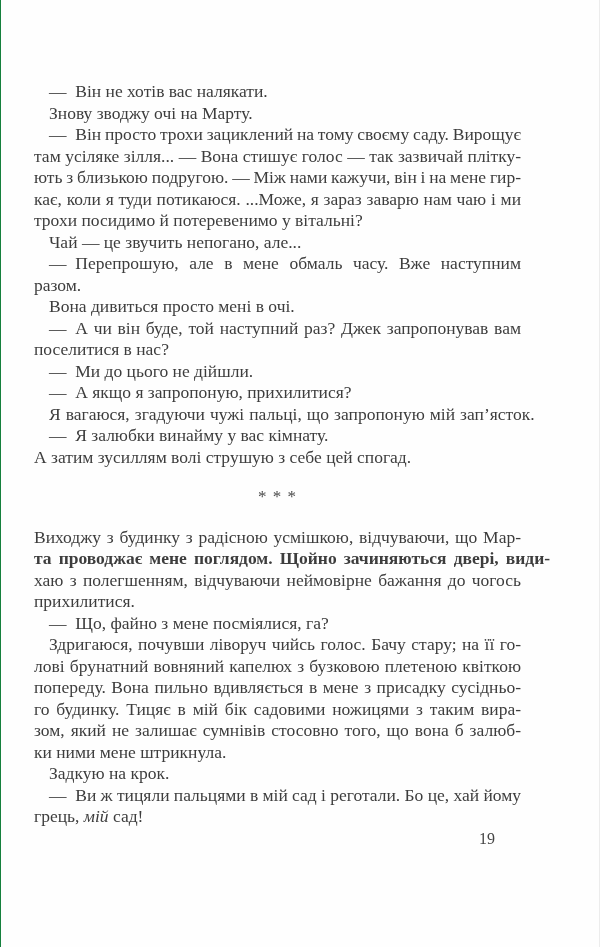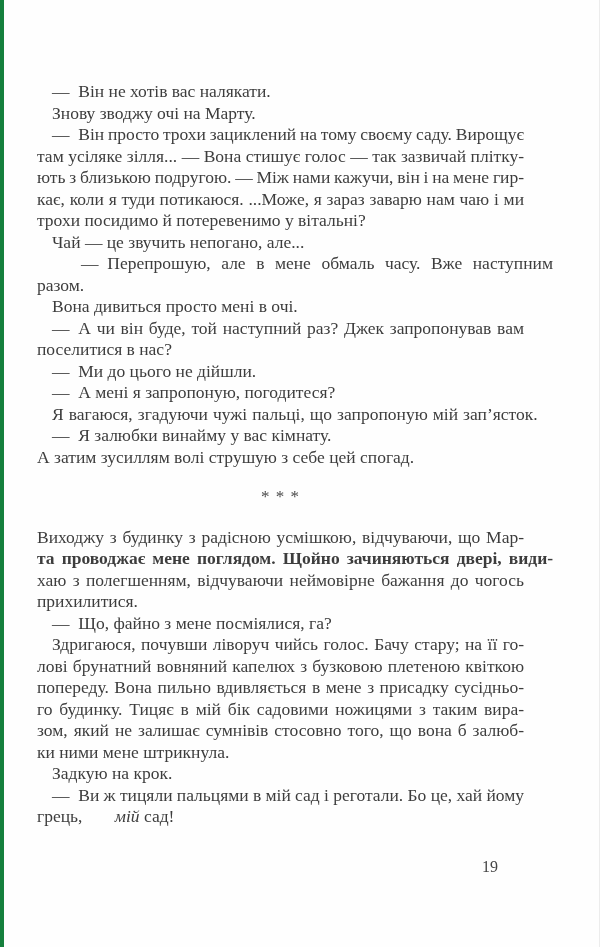--- a/index.html
+++ b/index.html
@@ -6,21 +6,21 @@
     margin: 0;
     padding: 0;
     background: #ffffff;
   }
   .page {
     position: relative;
     width: 600px;
     height: 947px;
     background: #fefefe;
     box-sizing: border-box;
-    border-left: 4px solid #15803d;
+    border-left: 1px solid #15803d;
     border-right: 1px solid #ececec;
     font-family: "Liberation Serif", "DejaVu Serif", serif;
     color: #3d3d3d;
     overflow: hidden;
   }
   .text-block {
     position: absolute;
     left: 33px;
     top: 81px;
     width: 487px;
@@ -37,25 +37,25 @@
   }
   .separator {
     text-align: center;
     font-size: 17px;
     height: 21.5px;
     margin-top: 18px;
     margin-bottom: 19px;
     letter-spacing: 1px;
     color: #4a4a4a;
   }
-  em { font-style: italic; margin-left: 28px; }
+  em { font-style: italic; }
   .page-number {
     position: absolute;
     left: 33px;
-    top: 858px;
+    top: 830px;
     width: 474px;
     text-align: right;
     padding-right: 13px;
     box-sizing: border-box;
     font-size: 16px;
     color: #454545;
   }
 </style>
 </head>
 <body>
@@ -63,27 +63,27 @@
 <div class="page">
   <div class="text-block">
       <div class="line indent"><span class="ln">— Він не хотів вас налякати.</span></div>
       <div class="line indent"><span class="ln">Знову зводжу очі на Марту.</span></div>
       <div class="line indent"><span class="ln" style="word-spacing: -0.628906px;">— Він просто трохи зациклений на тому своєму саду. Вирощує</span></div>
       <div class="line"><span class="ln" style="word-spacing: 0.139063px;">там усіляке зілля... — Вона стишує голос — так зазвичай плітку-</span></div>
       <div class="line"><span class="ln" style="word-spacing: -0.588542px;">ють з близькою подругою. — Між нами кажучи, він і на мене гир-</span></div>
       <div class="line"><span class="ln" style="word-spacing: 0.386719px;">кає, коли я туди потикаюся. ...Може, я зараз заварю нам чаю і ми</span></div>
       <div class="line"><span class="ln">трохи посидимо й потеревенимо у вітальні?</span></div>
       <div class="line indent"><span class="ln">Чай — це звучить непогано, але...</span></div>
-      <div class="line indent"><span class="ln" style="word-spacing: 6.12946px; margin-left: 29px;">— Перепрошую, але в мене обмаль часу. Вже наступним</span></div>
+      <div class="line indent"><span class="ln" style="word-spacing: 6.12946px;">— Перепрошую, але в мене обмаль часу. Вже наступним</span></div>
       <div class="line"><span class="ln">разом.</span></div>
       <div class="line indent"><span class="ln">Вона дивиться просто мені в очі.</span></div>
       <div class="line indent"><span class="ln" style="word-spacing: 1.36979px;">— А чи він буде, той наступний раз? Джек запропонував вам</span></div>
       <div class="line"><span class="ln">поселитися в нас?</span></div>
       <div class="line indent"><span class="ln">— Ми до цього не дійшли.</span></div>
-      <div class="line indent"><span class="ln">— А мені я запропоную, погодитеся?</span></div>
+      <div class="line indent"><span class="ln">— А якщо я запропоную, прихилитися?</span></div>
       <div class="line indent"><span class="ln" style="word-spacing: 0.662109px;">Я вагаюся, згадуючи чужі пальці, що запропоную мій зап’ясток.</span></div>
       <div class="line indent"><span class="ln">— Я залюбки винайму у вас кімнату.</span></div>
       <div class="line"><span class="ln">А затим зусиллям волі струшую з себе цей спогад.</span></div>
       <div class="separator">* * *</div>
       <div class="line"><span class="ln" style="word-spacing: 1.38672px;">Виходжу з будинку з радісною усмішкою, відчуваючи, що Мар-</span></div>
       <div class="line"><span class="ln" style="word-spacing: 2.71429px; font-weight: bold;">та проводжає мене поглядом. Щойно зачиняються двері, види-</span></div>
       <div class="line"><span class="ln" style="word-spacing: 1.94196px;">хаю з полегшенням, відчуваючи неймовірне бажання до чогось</span></div>
       <div class="line"><span class="ln">прихилитися.</span></div>
       <div class="line indent"><span class="ln">— Що, файно з мене посміялися, га?</span></div>
       <div class="line indent"><span class="ln" style="word-spacing: 1.04861px; margin-top: 28px;">Здригаюся, почувши ліворуч чийсь голос. Бачу стару; на її го-</span></div>

